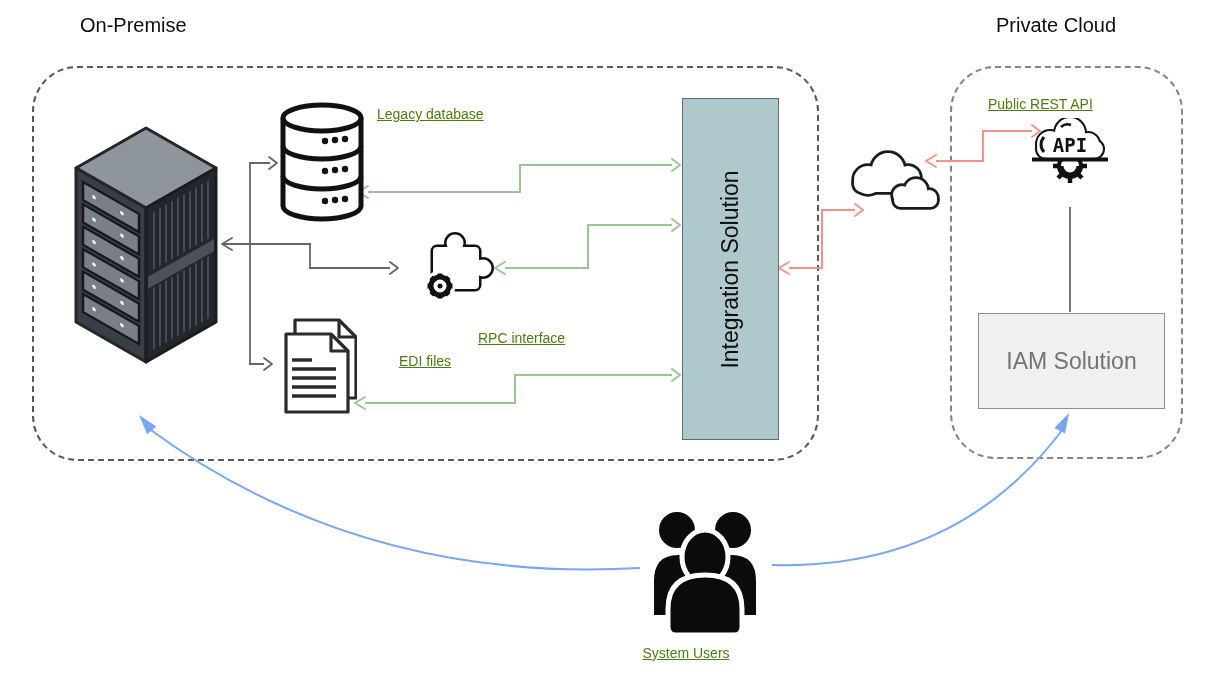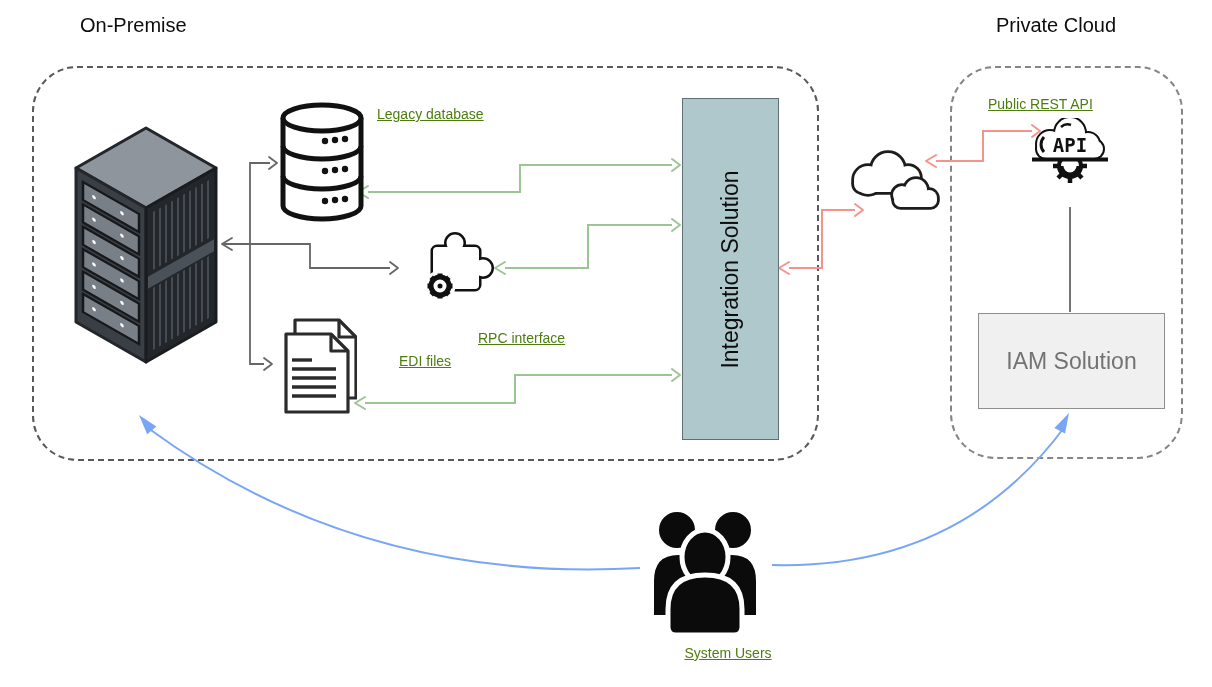--- a/index.html
+++ b/index.html
@@ -15,21 +15,21 @@
   #cloud-region{left:950px;top:66px;width:229px;height:389px;border-color:#858585;}
   .title{position:absolute;font-size:20px;color:#0d0d0d;}
   #onprem-title{left:80px;top:14px;}
   #cloud-title{left:996px;top:14px;}
   .nodelabel{position:absolute;font-size:14px;color:#4d7c0f;white-space:nowrap;text-decoration:underline;}
   #label-legacy-system{left:40px;top:377px;width:180px;text-align:center;}
   #label-legacy-database{left:377px;top:106px;}
   #label-rpc{left:478px;top:294px;margin-top:36px;}
   #label-edi{left:378px;top:353px;margin-left:21px;}
   #label-rest-api{left:988px;top:96px;text-align:center;}
-  #label-system-users{left:638px;top:645px;width:180px;text-align:center;}
+  #label-system-users{left:596px;top:645px;width:180px;text-align:center;}
   #integration-box{
     position:absolute;left:682px;top:98px;width:95px;height:340px;
     background:var(--integration-fill,#aec8cc);border:1.5px solid #5f6f73;
     display:flex;align-items:center;justify-content:center;
   }
   #integration-box .vtext{
     transform:rotate(-90deg);white-space:nowrap;font-size:23px;color:#0d0d0d;
   }
   #iam-box{
     position:absolute;left:978px;top:313px;width:185px;height:94px;

